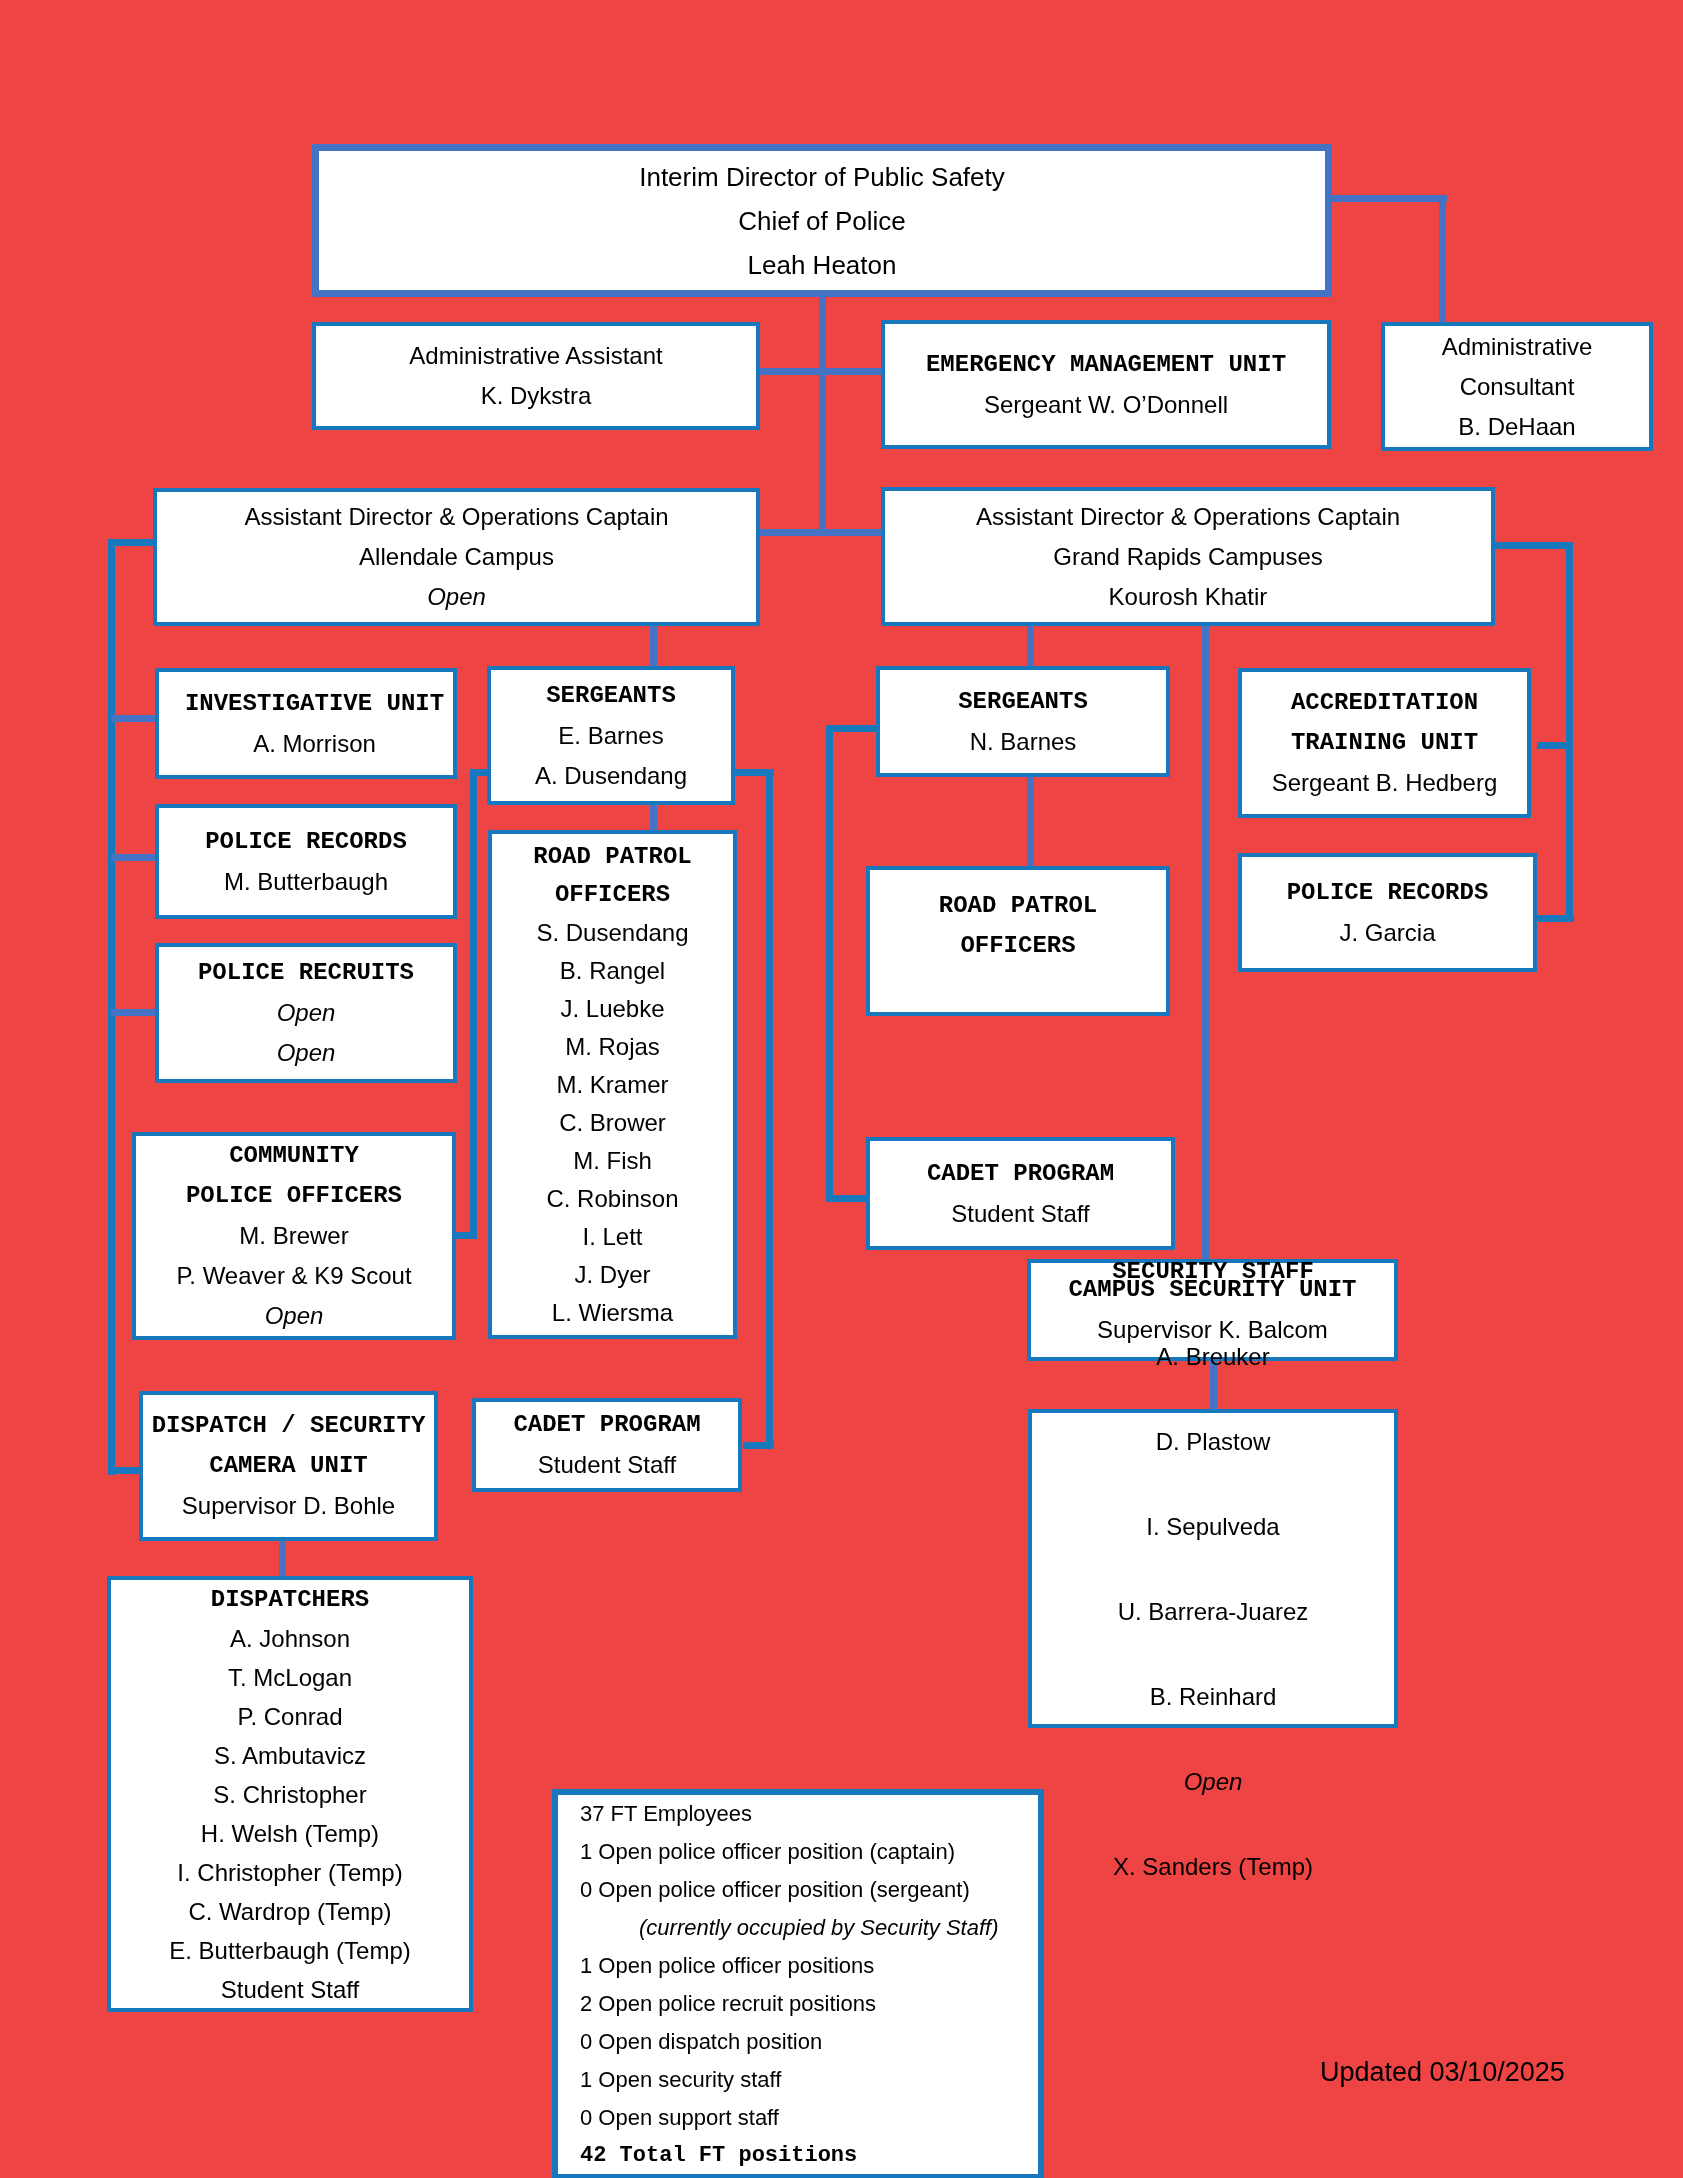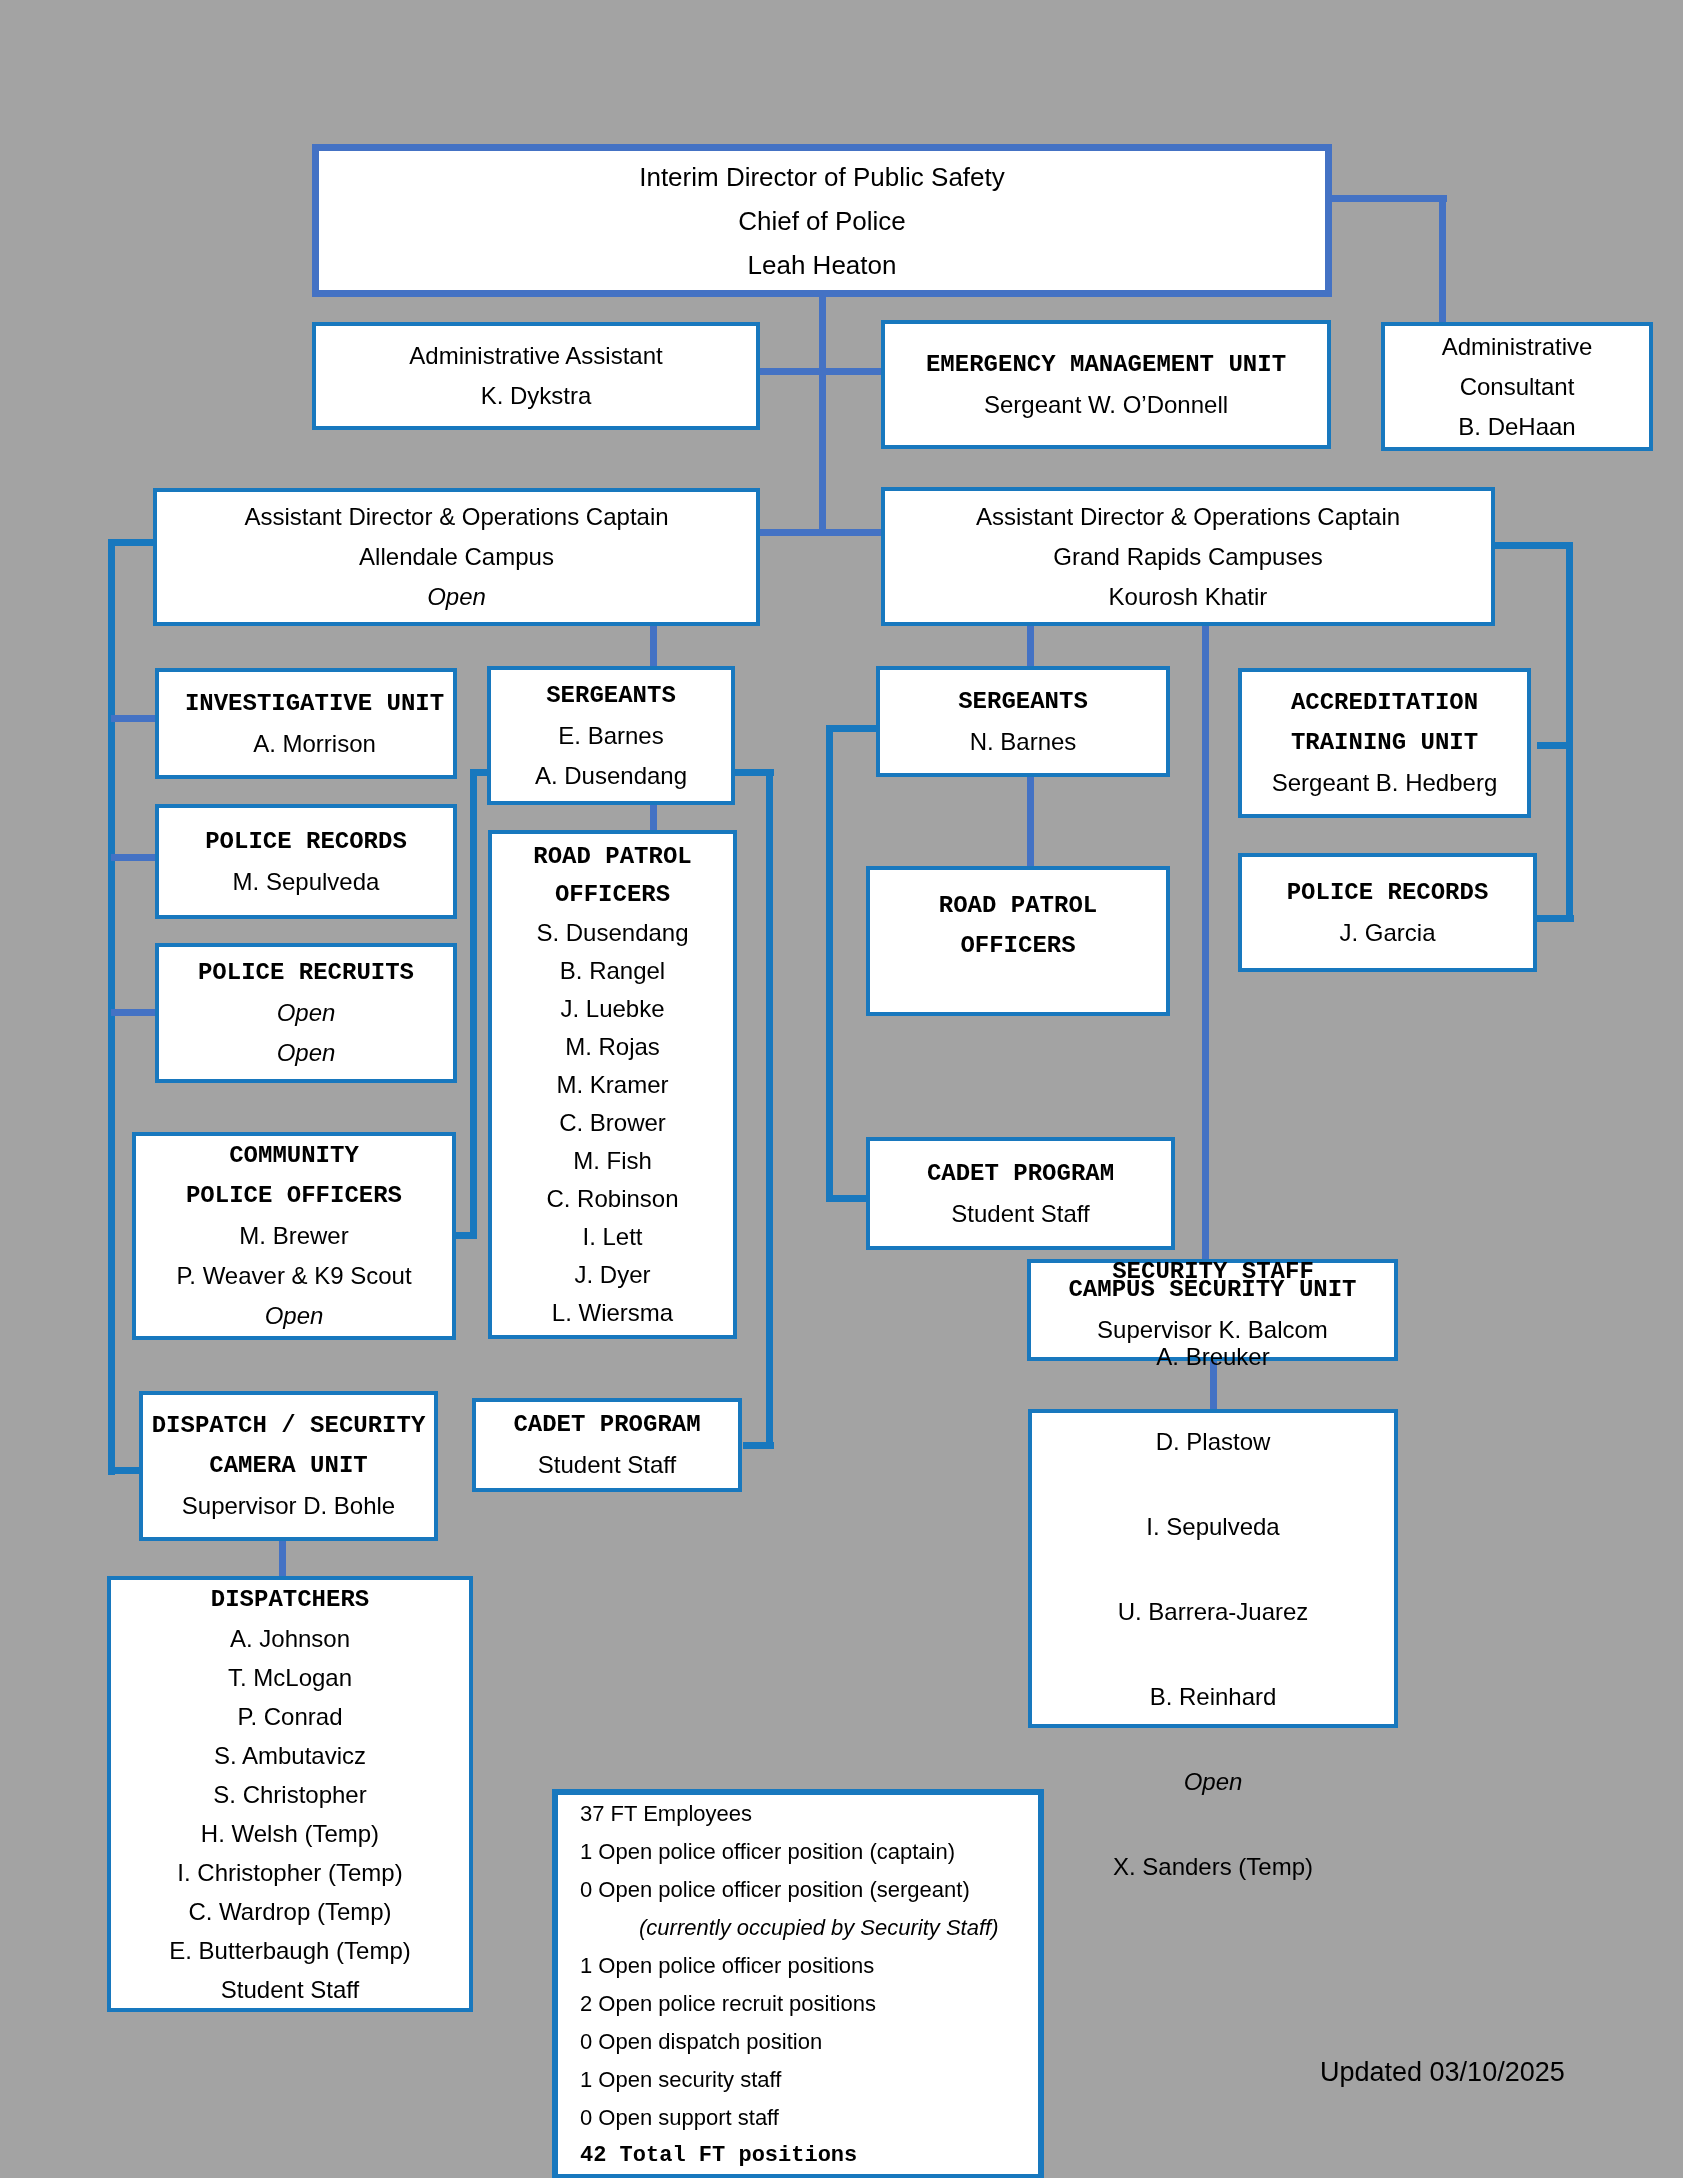--- a/index.html
+++ b/index.html
@@ -1,19 +1,19 @@
 <!DOCTYPE html>
 <html style="--boxb: #1878be; --conn: #4472c4;"><head>
 <meta charset="utf-8">
 <style>
   html,body{margin:0;padding:0;background:#ffffff;}
   #canvas{
     position:relative;
     width:1683px;height:2178px;
-    background:#a3a3a3;
+    background:#ef4444;
     font-family:"Liberation Sans","DejaVu Sans",sans-serif;
     color:#000;
     overflow:hidden;
   }
   .box{
     position:absolute;
     box-sizing:border-box;
     background:#fff;
     border:4px solid var(--boxb,#1878be);
     display:flex;flex-direction:column;
@@ -81,21 +81,21 @@
       <div class="ln">Assistant Director &amp; Operations Captain</div>
       <div class="ln">Grand Rapids Campuses</div>
       <div class="ln">Kourosh Khatir</div>
     </div>
   <div class="box" style="left:155px;top:668px;width:302px;height:111px;padding-left:17px;">
       <div class="ln b">INVESTIGATIVE UNIT</div>
       <div class="ln">A. Morrison</div>
     </div>
   <div class="box" style="left:155px;top:804px;width:302px;height:115px;">
       <div class="ln b">POLICE RECORDS</div>
-      <div class="ln">M. Sepulveda</div>
+      <div class="ln">M. Butterbaugh</div>
     </div>
   <div class="box" style="left:155px;top:943px;width:302px;height:140px;">
       <div class="ln b">POLICE RECRUITS</div>
       <div class="ln i">Open</div>
       <div class="ln i">Open</div>
     </div>
   <div class="box" style="left:132px;top:1132px;width:324px;height:208px;">
       <div class="ln b">COMMUNITY</div>
       <div class="ln b">POLICE OFFICERS</div>
       <div class="ln">M. Brewer</div>

